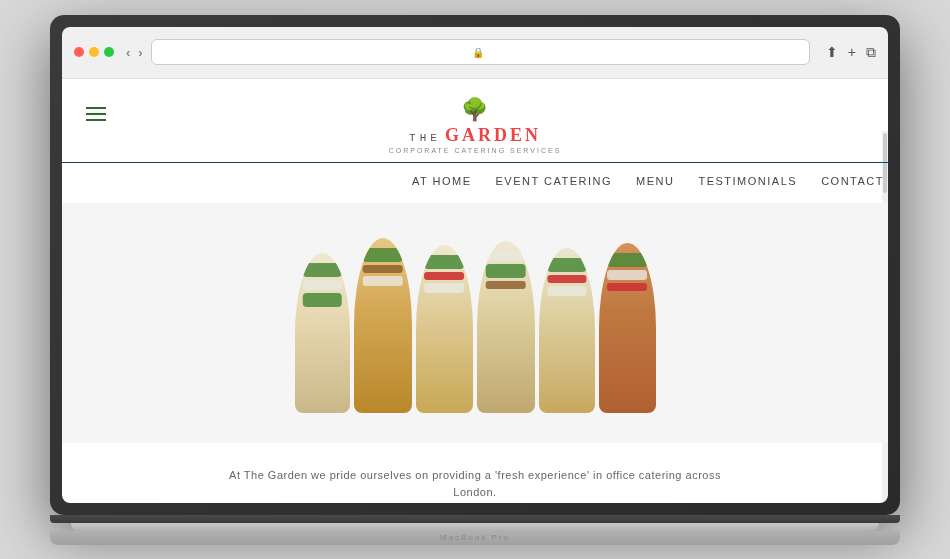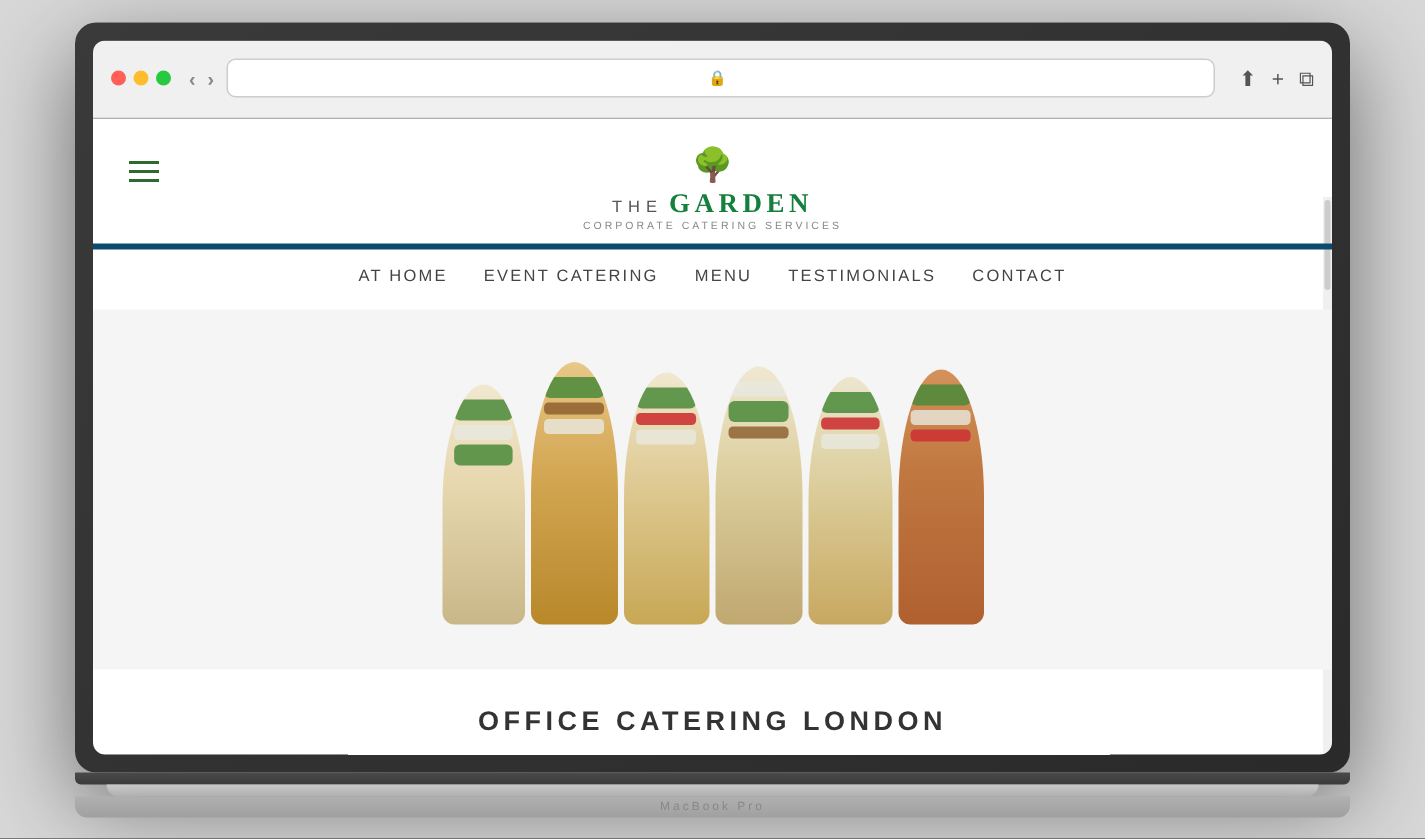--- a/index.html
+++ b/index.html
@@ -144,47 +144,47 @@
     .logo-tree {
       color: #2d6a2d;
       font-size: 22px;
       margin-bottom: 2px;
     }
 
     .logo-text {
       font-family: Georgia, serif;
       font-size: 18px;
       letter-spacing: 3px;
-      color: #15803d;
+      color: #ef4444;
       font-weight: bold;
       text-transform: uppercase;
     }
 
     .logo-the {
       font-size: 11px;
       letter-spacing: 4px;
       color: #555;
-      font-family: Liberation Sans, sans-serif;
+      font-family: Liberation Mono, monospace;
     }
 
     .logo-subtitle {
       font-size: 7px;
       letter-spacing: 2px;
       color: #888;
       text-transform: uppercase;
       margin-top: 1px;
     }
 
     .main-nav {
       display: flex;
       gap: 24px;
       padding: 12px 4px;
-      border-top: 4px solid #0c4a6e;
-      width: 100%;
-      justify-content: center;
+      border-top: 1px solid #0c4a6e;
+      width: 100%;
+      justify-content: flex-end;
     }
 
     .nav-item {
       font-size: 11px;
       letter-spacing: 1.5px;
       text-transform: uppercase;
       color: #444;
       cursor: pointer;
       padding-bottom: 4px;
     }
@@ -445,21 +445,20 @@
                   <div class="fill-green"></div>
                   <div class="fill-white"></div>
                   <div class="fill-red"></div>
                 </div>
               </div>
             </div>
           </div>
         </div>
 
         <div class="section-content">
-          <h2 class="section-title">OFFICE CATERING LONDON</h2>
           <p class="section-desc">At The Garden we pride ourselves on providing a 'fresh experience' in office catering across London.</p>
         </div>
       </div>
     </div>
   </div>
 
   <div class="laptop-base">
     <div class="laptop-hinge"></div>
     <div class="laptop-stand"></div>
     <div class="laptop-foot">

